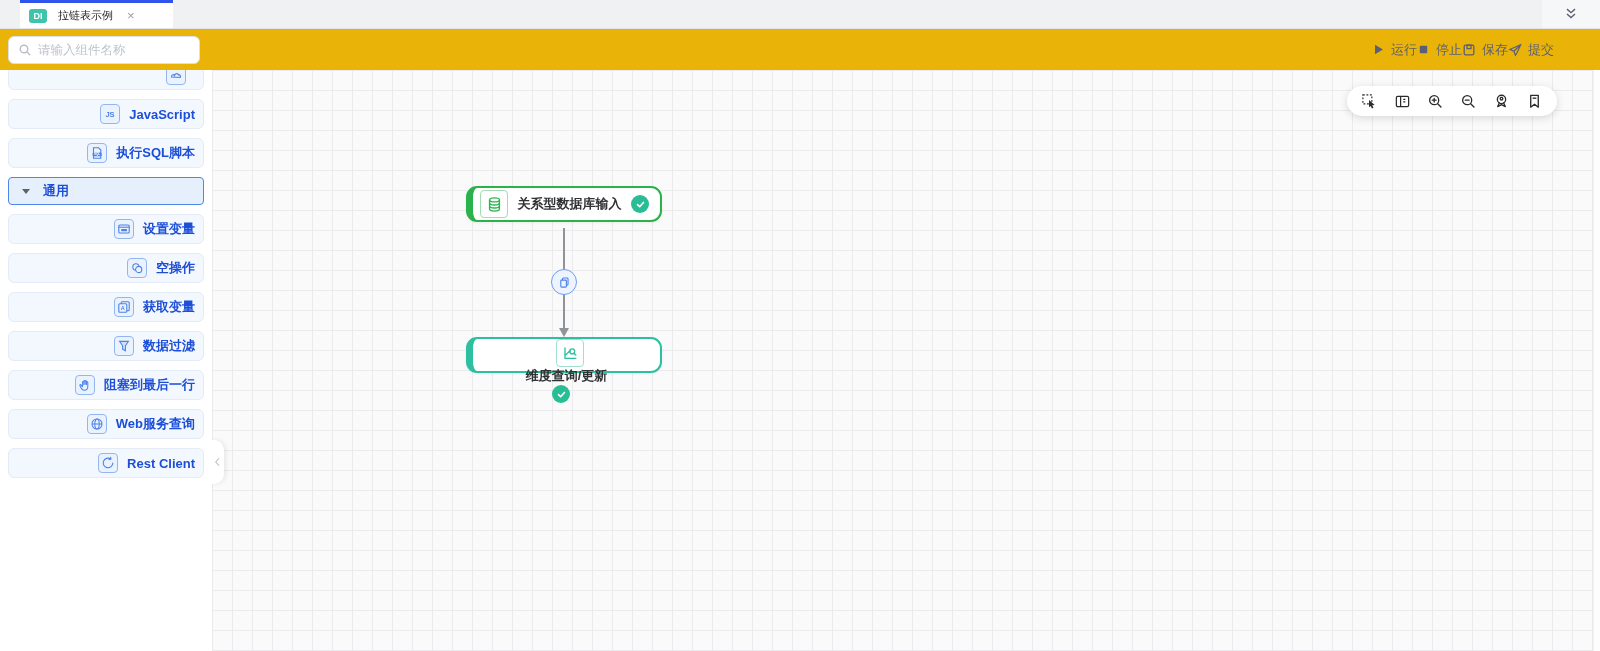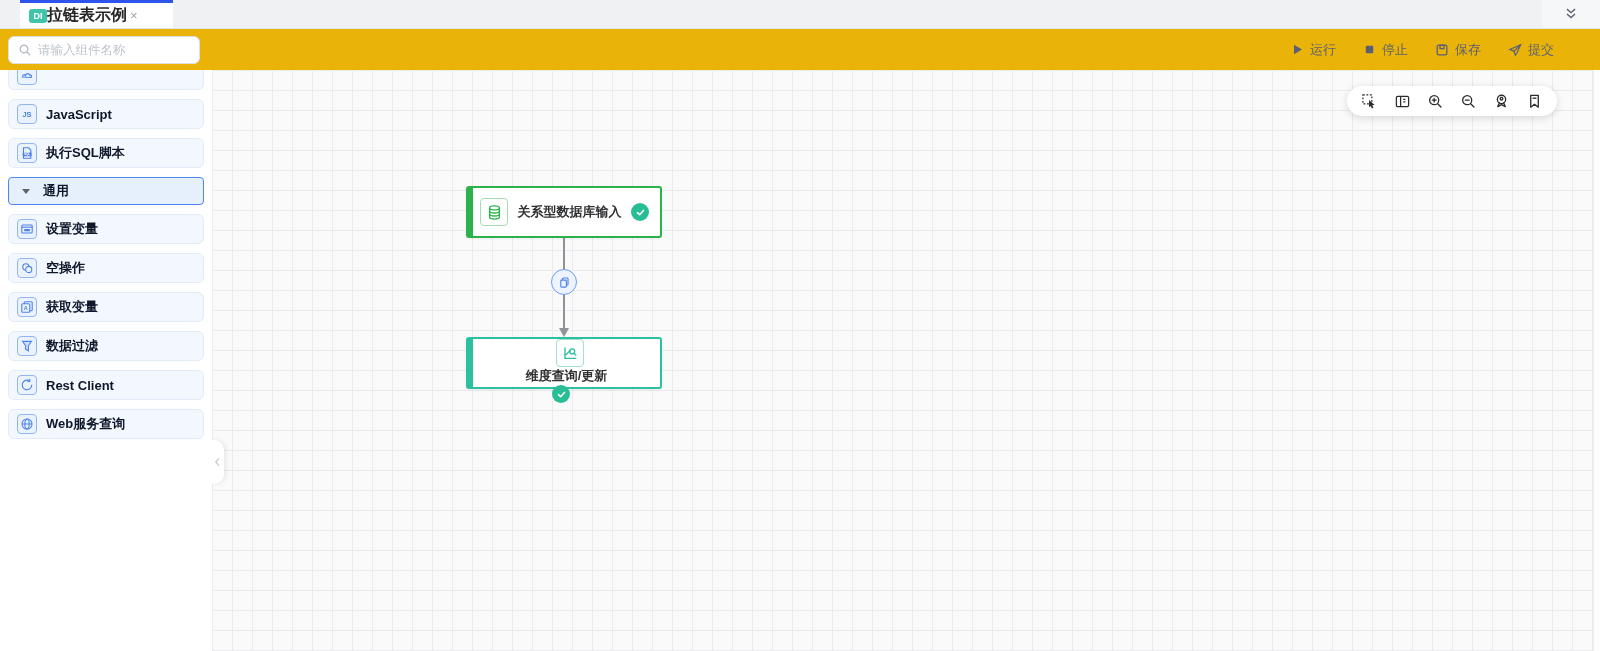--- a/index.html
+++ b/index.html
@@ -4,66 +4,66 @@
 <style>
   * { margin:0; padding:0; box-sizing:border-box; }
   html,body { width:1600px; height:651px; overflow:hidden;
     font-family:"Liberation Sans","DejaVu Sans",sans-serif; background:#fff; }
 
   
   .tabbar { height:29px; background:#f0f1f3; border-bottom:1px solid #e2e3e6;
     display:flex; align-items:stretch; position:relative; }
   .tab { margin-left:20px; width:153px; background:#fff;
     border-top:3px solid var(--tab_accent,#2f54eb);
-    display:flex; align-items:center; gap:0; padding:0 9px; cursor:pointer; }
+    display:flex; align-items:center; gap:11px; padding:0 9px; cursor:pointer; }
   .di-badge { width:18px; height:14px; border-radius:3px; flex:none;
     background:var(--di_badge,#3fc3ab); color:#fff; font-size:9px; font-weight:700;
     display:flex; align-items:center; justify-content:center; }
-  .tab-title { font-size:16px; font-weight:700; color:#262626; white-space:nowrap; }
+  .tab-title { font-size:11px; font-weight:400; color:#262626; white-space:nowrap; }
   .tab-close { color:#9a9ea6; font-size:13px; margin-left:3px; line-height:1; }
   .tabbar-right { position:absolute; right:0; top:0; bottom:0; width:58px;
     background:#f6f7f8; display:flex; align-items:center; justify-content:center; cursor:pointer; }
 
   
   .header { height:41px; background:#eab308; display:flex; align-items:center;
     justify-content:space-between; padding:0 46px 0 8px; }
   .search { width:192px; height:28px; border:1px solid #dcdfe6; border-radius:6px;
     display:flex; align-items:center; padding:0 9px; gap:6px; background:#fff; }
   .search input { border:none; outline:none; flex:1; font-size:12.5px; color:#333;
     font-family:inherit; background:transparent; min-width:0; }
   .search input::placeholder { color:#bfc4cc; }
-  .actions { display:flex; gap:27px; }
+  .actions { display:flex; }
   .action { display:flex; align-items:center; gap:6px; color:#5b5f75;
     font-size:13px; cursor:pointer; white-space:nowrap; }
   .action svg { display:block; }
 
   
   .main { display:flex; height:581px; }
   .sidebar { width:212px; padding:0 8px; overflow:hidden; background:#fff; flex:none; }
   .s-item { height:30px; background:#f3f8fe; border:1px solid #e2ebf7; border-radius:6px;
-    display:flex; align-items:center; padding:0 8px; gap:9px; margin-bottom:9px; cursor:pointer; }
+    display:flex; align-items:center; padding:0 8px; gap:9px; margin-bottom:9px; cursor:pointer;justify-content:flex-end; }
   .s-item.clipped { margin-top:-10px; }
   .s-ic { width:20px; height:20px; border:1px solid #93b6f1; background:#eaf2fe;
     border-radius:4px; display:flex; align-items:center; justify-content:center; flex:none; }
-  .s-label { font-size:13px; font-weight:700; color:#0f172a; white-space:nowrap; }
+  .s-label { font-size:13px; font-weight:700; color:#1d4ed8; white-space:nowrap; }
   .s-section { height:28px; background:#e6effc; border:1px solid var(--section_border,#4e86ec);
     border-radius:4px; display:flex; align-items:center; padding:8px 13px; gap:13px;
     margin-bottom:9px; cursor:pointer; }
   .tri { width:0; height:0; border-left:4.5px solid transparent;
     border-right:4.5px solid transparent; border-top:5.5px solid #5f6368; }
 
   
   .canvas { flex:1; position:relative; background-color:#fafafa; overflow:hidden;
     background-image:linear-gradient(#ebebee 1px,transparent 1px),
       linear-gradient(90deg,#ebebee 1px,transparent 1px);
     background-size:20px 20px; }
   .vscroll { position:absolute; right:0; top:0; bottom:0; width:7px; background:#fdfdfd;
     border-left:1px solid #f0f0f2; }
 
-  .node { position:absolute; width:196px; height:52px; background:#fff; border-radius:3px;
+  .node { position:absolute; width:196px; height:36px; background:#fff; border-radius:11px;
     display:flex; align-items:center; cursor:pointer;
     box-shadow:0 1px 3px rgba(0,0,0,0.06); }
   .node-green { border:2px solid var(--node_green,#2bb24c); border-left-width:7px; }
   .node-teal  { border:2px solid var(--node_teal,#2cc0a1); border-left-width:7px;flex-direction:column; }
   .n-ic { width:28px; height:28px; border-radius:4px; margin-left:7px; flex:none;
     display:flex; align-items:center; justify-content:center; background:#fff; }
   .node-green .n-ic { border:1px solid #a4dcb2; }
   .node-teal  .n-ic { border:1px solid #9fe0d0; }
   .n-label { flex:1; text-align:center; font-size:13px; font-weight:700; color:#303133; }
   .n-check { width:18px; height:18px; border-radius:50%; margin-right:11px; flex:none;
@@ -215,42 +215,50 @@
 
     <div class="s-item">
       <span class="s-ic">
         <svg width="14" height="14" viewBox="0 0 14 14" fill="none" stroke="#4d82e8" stroke-width="1.1">
           <path d="M2.6 2.4 H11.4 L8.4 6.8 V11.8 L5.6 10.2 V6.8 Z" fill="#cfe0fb"></path>
         </svg>
       </span>
       <span class="s-label">数据过滤</span>
     </div>
 
-
-
-
-    <div class="s-item">
-      <span class="s-ic">
-        <svg width="14" height="14" viewBox="0 0 14 14" fill="none" stroke="#4d82e8" stroke-width="1.1" stroke-linecap="round">
-          <path d="M11.8 7 A4.8 4.8 0 1 1 9.6 2.9"></path>
-            <path d="M9.6 1.2 L9.9 3.2 L7.9 3.7"></path>
-        </svg>
-      </span>
-      <span class="s-label">Rest Client</span>
-    </div>
+    <div class="s-item">
+      <span class="s-ic">
+        <svg width="14" height="14" viewBox="0 0 14 14" fill="none" stroke="#4d82e8" stroke-width="1.05" stroke-linecap="round" stroke-linejoin="round">
+          <path d="M4.6 7.6 L4.6 4.1 C4.6 3.2 5.9 3.2 5.9 4.1 L5.9 6.4 L5.9 3.1 C5.9 2.2 7.2 2.2 7.2 3.1 L7.2 6.3 L7.2 3.5 C7.2 2.6 8.5 2.6 8.5 3.5 L8.5 6.6 L8.5 4.4 C8.5 3.5 9.8 3.5 9.8 4.4 L9.8 8.6 C9.8 10.9 8.4 12.3 6.5 12.3 C4.9 12.3 3.9 11.6 3.2 10.2 L1.9 7.6 C1.5 6.8 2.5 6.2 3.1 6.9 L4.6 8.8"></path>
+        </svg>
+      </span>
+      <span class="s-label">阻塞到最后一行</span>
+    </div>
+
+
 
     <div class="s-item">
       <span class="s-ic">
         <svg width="14" height="14" viewBox="0 0 14 14" fill="none" stroke="#4d82e8" stroke-width="1.05">
           <circle cx="7" cy="7" r="5"></circle>
             <ellipse cx="7" cy="7" rx="2.2" ry="5"></ellipse>
             <path d="M2 7 H12"></path>
         </svg>
       </span>
       <span class="s-label">Web服务查询</span>
+    </div>
+
+    <div class="s-item">
+      <span class="s-ic">
+        <svg width="14" height="14" viewBox="0 0 14 14" fill="none" stroke="#4d82e8" stroke-width="1.1" stroke-linecap="round">
+          <path d="M11.8 7 A4.8 4.8 0 1 1 9.6 2.9"></path>
+            <path d="M9.6 1.2 L9.9 3.2 L7.9 3.7"></path>
+        </svg>
+      </span>
+      <span class="s-label">Rest Client</span>
     </div>
   </div>
 
   <div class="canvas">
 
     <div class="edge-line"></div>
     <div class="edge-arrow"></div>
     <div class="edge-badge">
       <svg width="13" height="13" viewBox="0 0 14 14" fill="none" stroke="#4d82e8" stroke-width="1.2">
         <rect x="4.8" y="2.2" width="6" height="7.6" rx="1"></rect>

